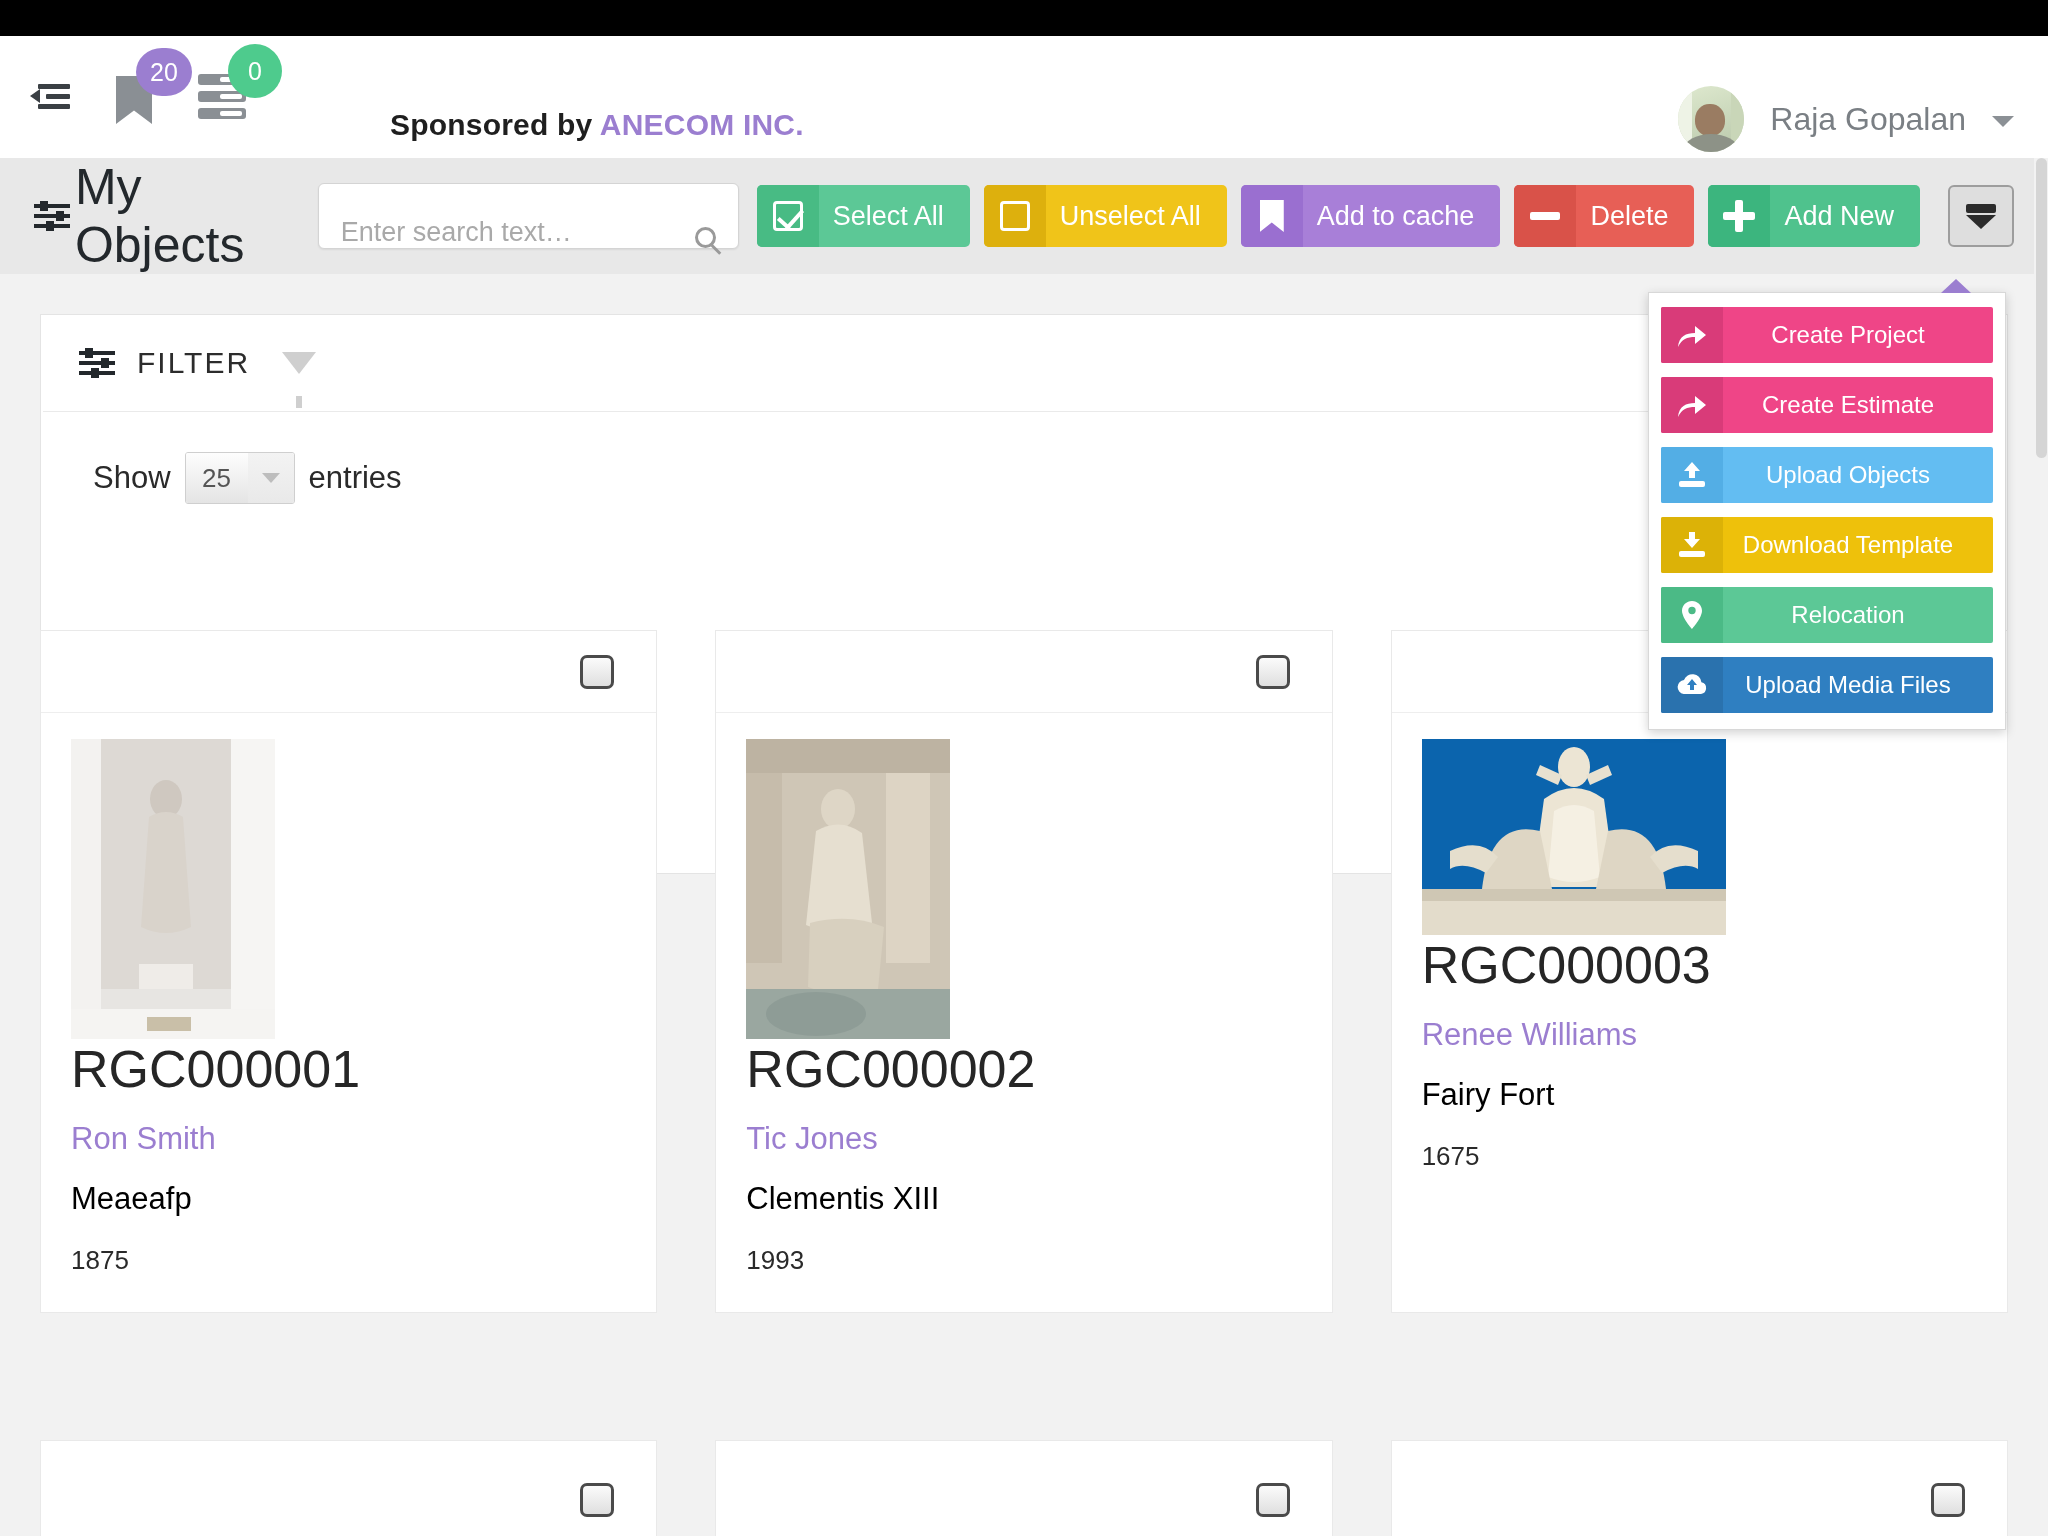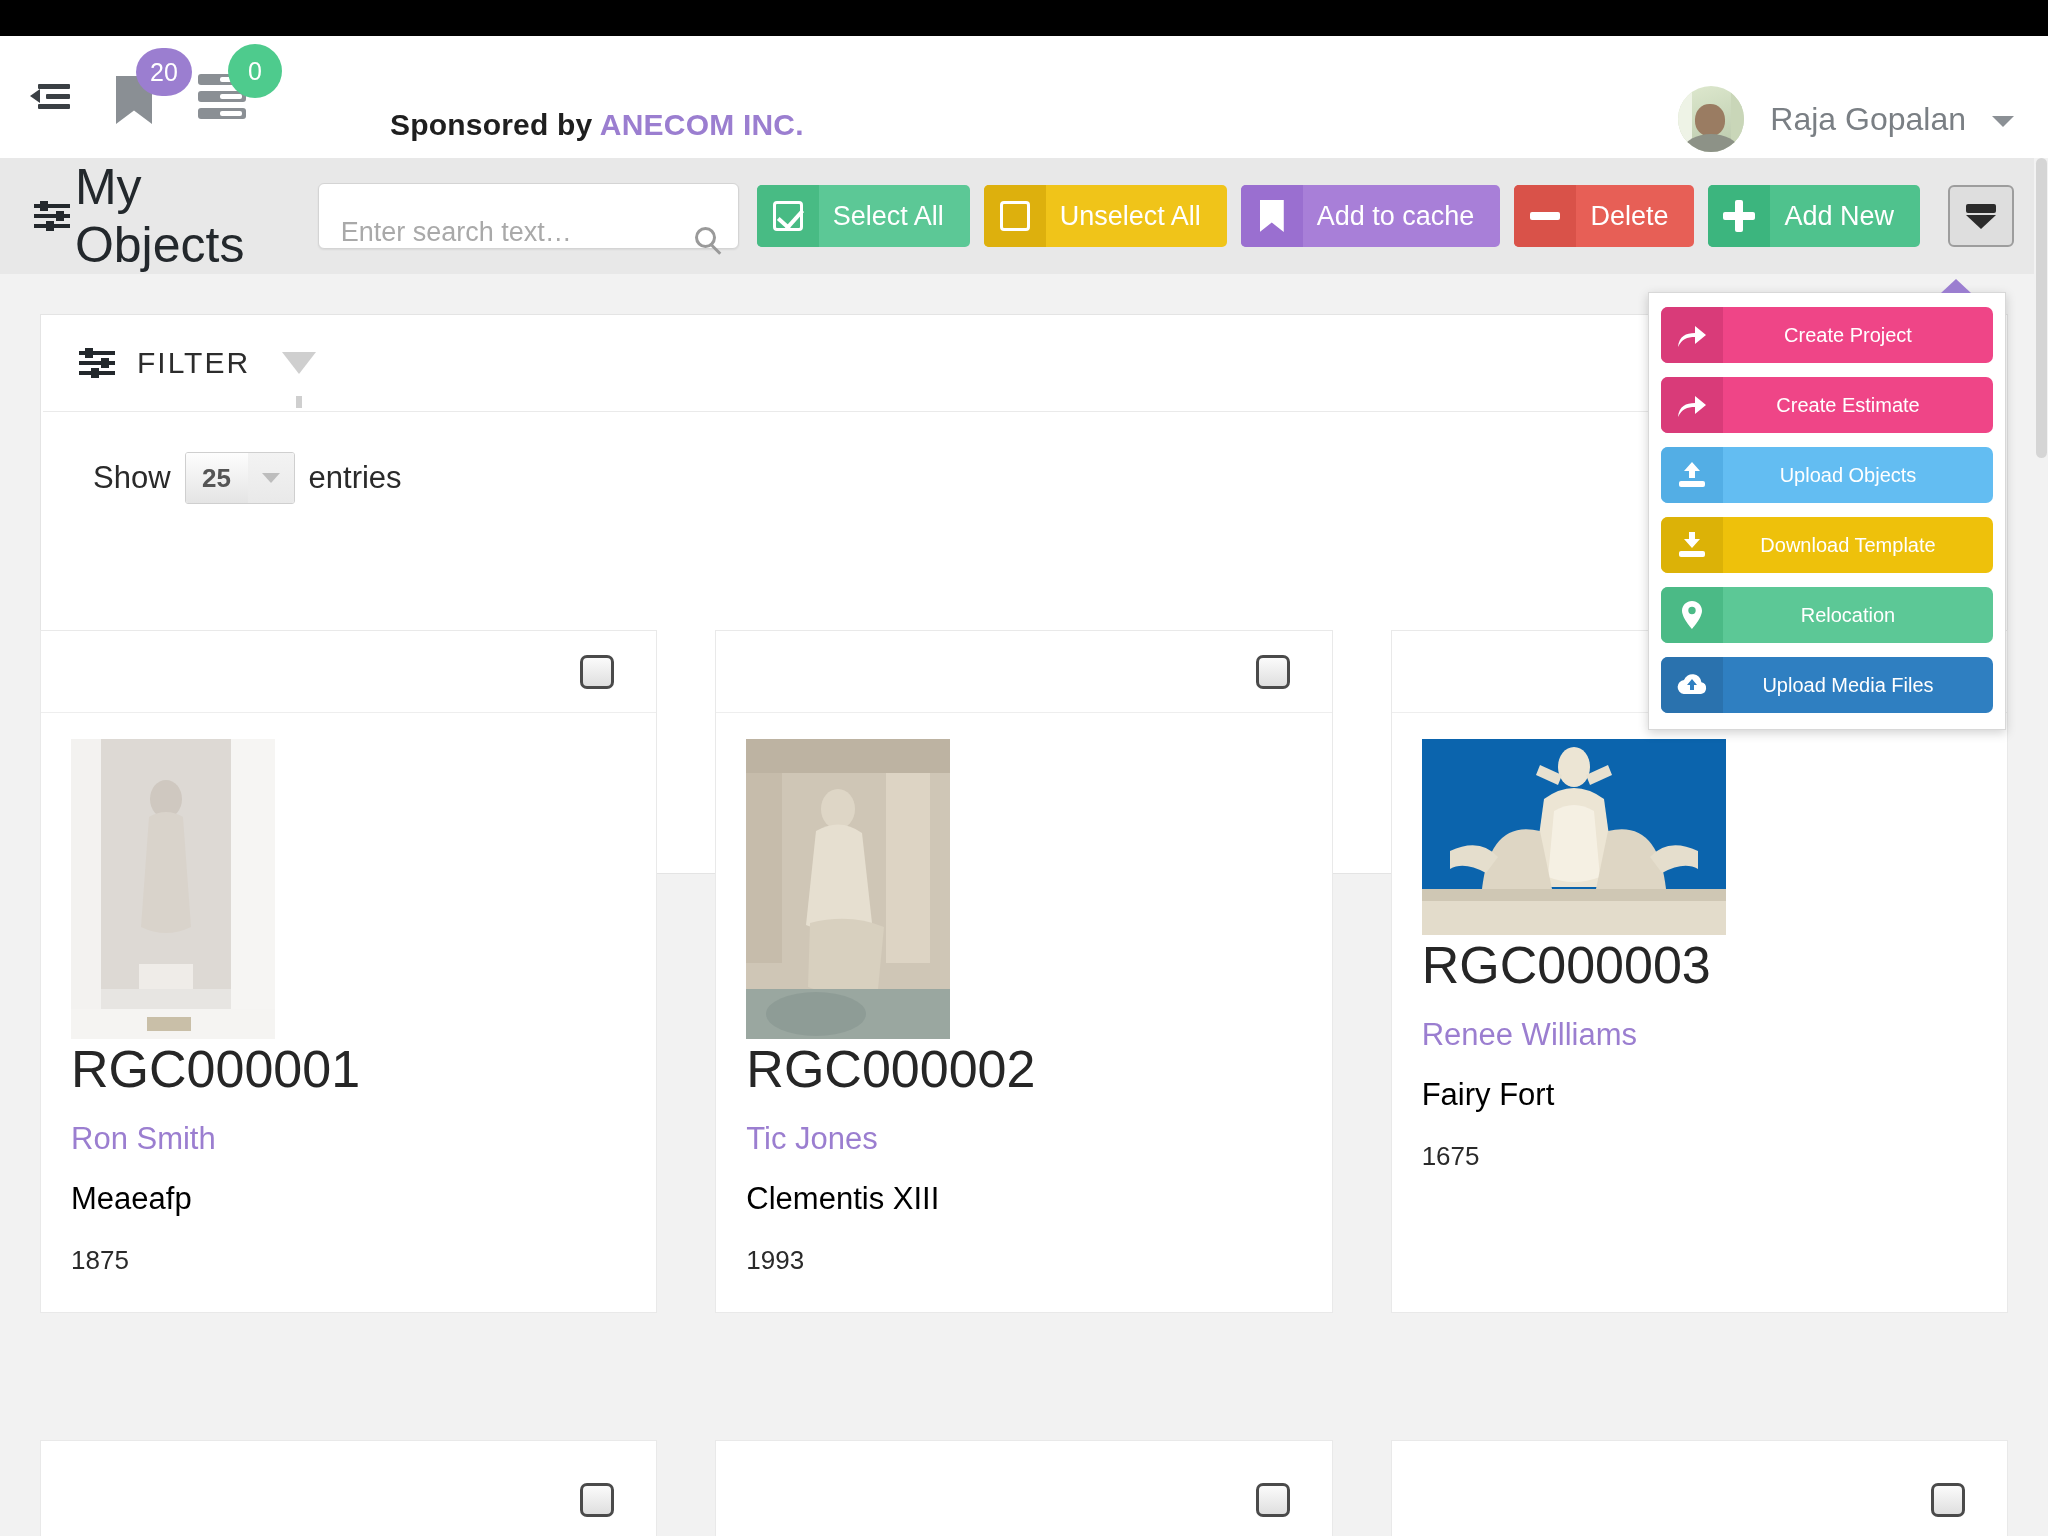--- a/index.html
+++ b/index.html
@@ -189,21 +189,21 @@
     box-shadow: 0 3px 10px rgba(0,0,0,.18);
     padding: 14px 12px; z-index: 60;
   }
   .dropdown .nub {
     position: absolute; top: -14px; right: 34px; width: 0; height: 0;
     border-left: 15px solid transparent; border-right: 15px solid transparent;
     border-bottom: 14px solid #9b7ed0;
   }
   .ditem {
     height: 56px; display: flex; align-items: center; margin-bottom: 14px;
-    cursor: pointer; color: #fff; font-size: 20px; border-radius: 7px; overflow: hidden;
+    cursor: pointer; color: #fff; font-size: 24px; border-radius: 2px; overflow: hidden;
   }
   .ditem:last-child { margin-bottom: 2px; }
   .ditem .dic {
     width: 62px; height: 56px; flex: none;
     display: flex; align-items: center; justify-content: center;
   }
   .ditem .dlb { flex: 1; text-align: center; padding-right: 20px; white-space: nowrap; }
 
   .svgic { display:block; }
 
@@ -221,21 +221,21 @@
   }
   .funnel::after {
     content:""; position:absolute; left:-3px; top:22px; width:6px; height:12px; background:#cfcfcf;
   }
   .divider { height: 1px; background: #eaeaea; margin: 0 2px; }
 
   .show-row { display: flex; align-items: center; padding: 40px 0 0 52px; gap: 14px; }
   .show-row .lbl { font-size: 31px; color: #2a2a2a; }
   .selwrap {
     display: flex; align-items: stretch; height: 52px;
-    border: 1px solid #cfcfcf; border-radius: 3px; overflow: hidden; font-weight: bold;
+    border: 1px solid #cfcfcf; border-radius: 3px; overflow: hidden;
   }
   .selwrap .val {
     width: 62px; background: linear-gradient(#fdfdfd,#e4e4e4);
     display:flex; align-items:center; justify-content:center;
     font-size: 26px; color: #555;
   }
   .selwrap .arw {
     width: 46px; background: linear-gradient(#f3f3f3,#e9e9e9);
     display:flex; align-items:center; justify-content:center;
   }

